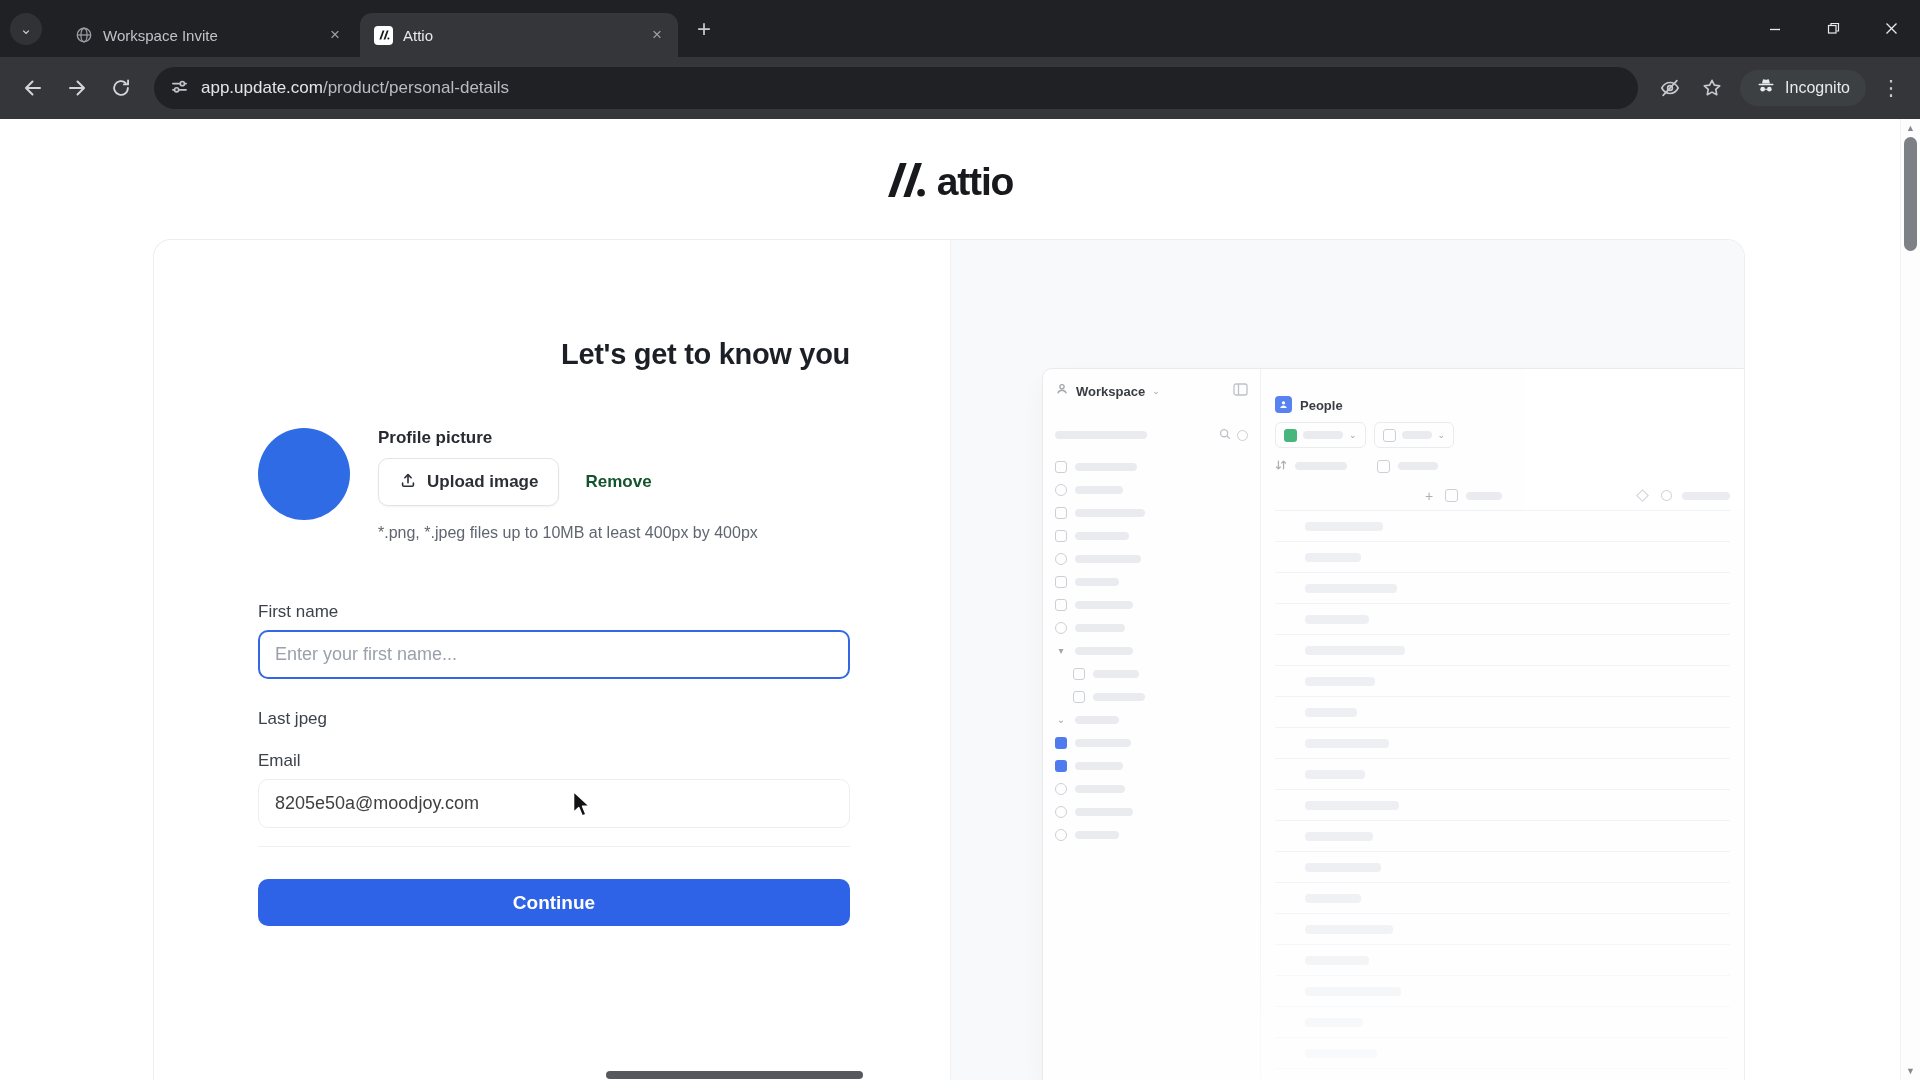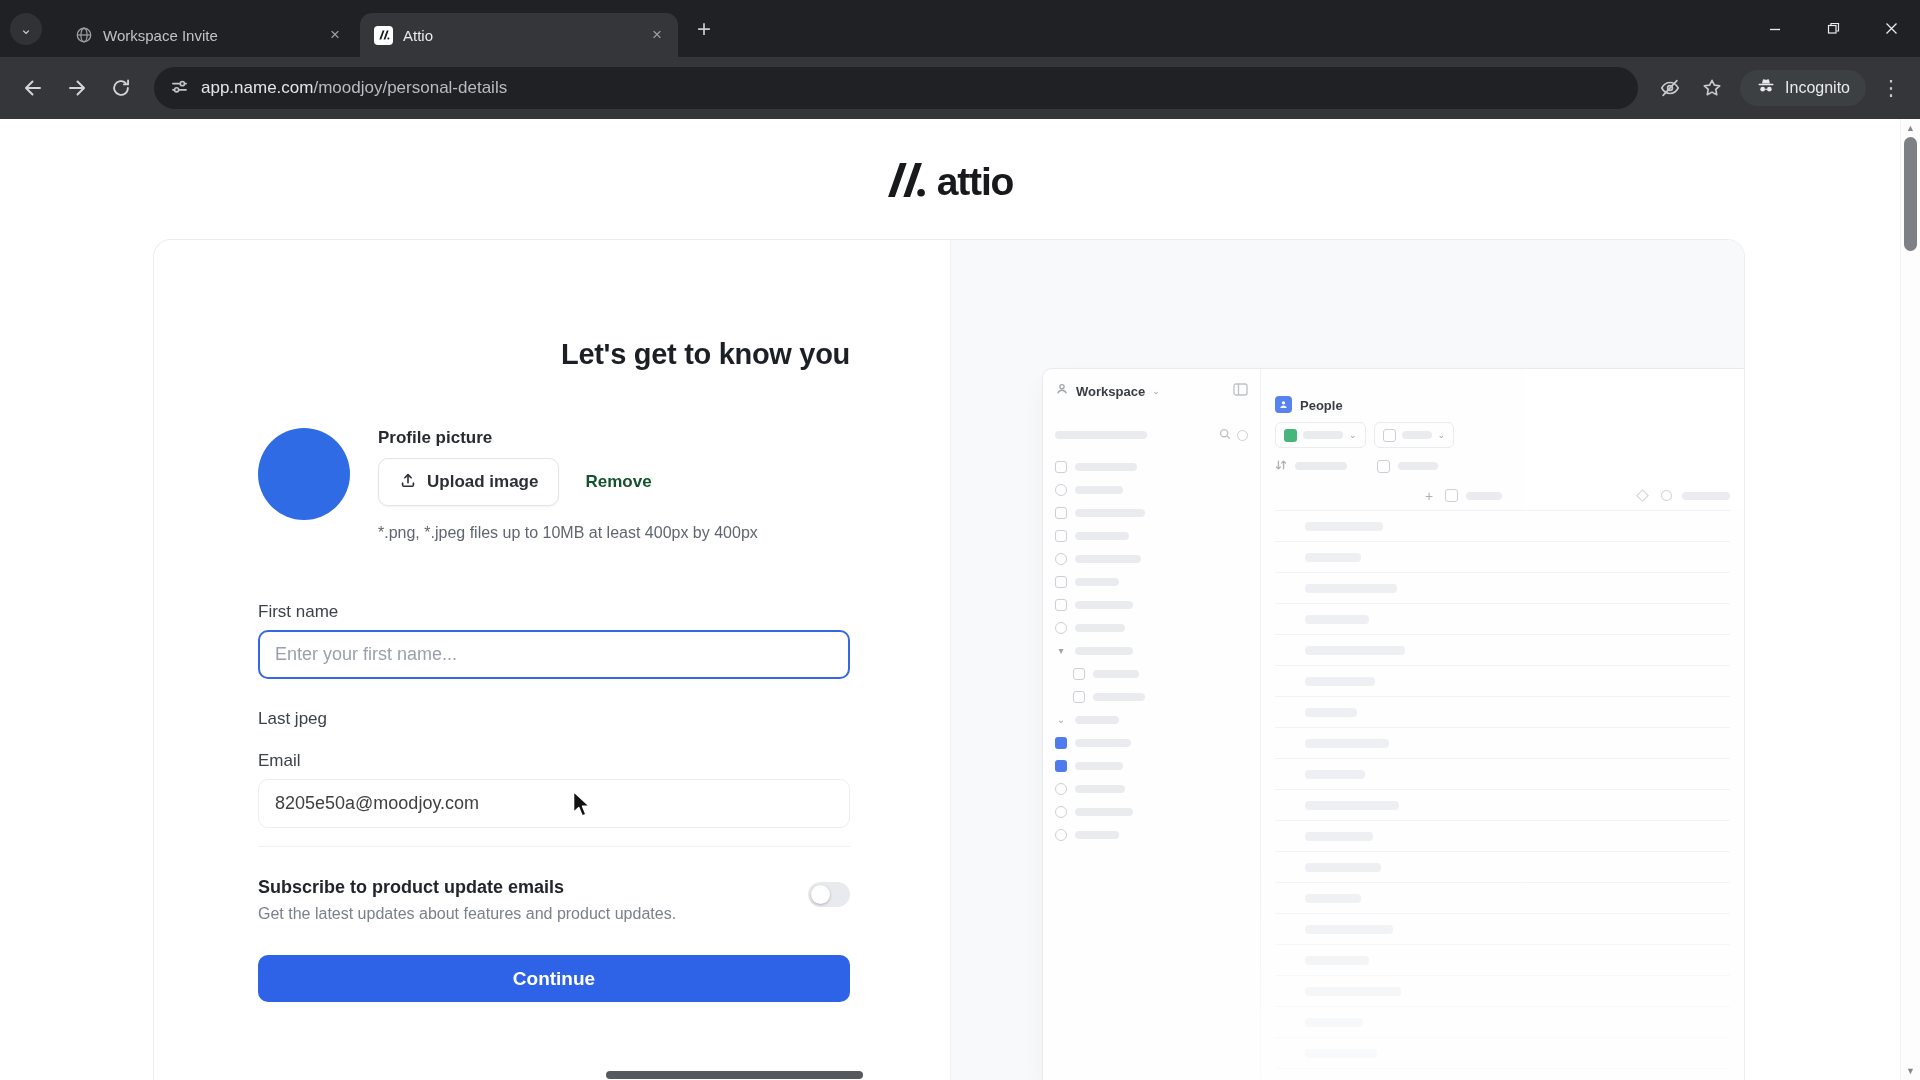--- a/index.html
+++ b/index.html
@@ -212,21 +212,21 @@
   </div>
   <div class="urlbar">
     <span>
       <svg width="19" height="19" viewBox="0 0 20 20" fill="none" stroke="#c0c3c8" stroke-width="1.7" stroke-linecap="round">
         <path d="M3 7h14"></path>
           <circle cx="13" cy="7" r="2.2" fill="#35363a"></circle>
         <path d="M3 13.5h14"></path>
           <circle cx="7" cy="13.5" r="2.2" fill="#35363a"></circle>
       </svg>
     </span>
-    <span class="url-text"><span class="url-domain">app.name.com</span><span class="url-path">/moodjoy/personal-details</span></span>
+    <span class="url-text"><span class="url-domain">app.update.com</span><span class="url-path">/product/personal-details</span></span>
   </div>
   <div class="tool-icon">
     <svg width="22" height="22" viewBox="0 0 24 24" fill="none" stroke="#c6c9ce" stroke-width="1.8" stroke-linecap="round" stroke-linejoin="round">
       <path d="M3 12s3.4-6 9-6 9 6 9 6-3.4 6-9 6-9-6-9-6z"></path>
         <circle cx="12" cy="12" r="2.6"></circle>
         <path d="M4.5 20L19.5 4"></path>
     </svg>
   </div>
   <div class="tool-icon">
     <svg width="22" height="22" viewBox="0 0 24 24" fill="none" stroke="#c6c9ce" stroke-width="1.8" stroke-linejoin="round">
@@ -299,29 +299,20 @@
           <div class="field-label">Last jpeg</div>
         </div>
 
         <div class="field email-f">
           <div class="field-label">Email</div>
           <input class="tinput disabled" type="text" disabled="" value="8205e50a@moodjoy.com" style="">
         </div>
 
         <div class="divider"></div>
 
-        <div class="subscribe">
-          <div class="sub-text">
-            <div class="sub-title">Subscribe to product update emails</div>
-            <div class="sub-desc">Get the latest updates about features and product updates.</div>
-          </div>
-          <div class="toggle">
-            <div class="toggle-knob"></div>
-          </div>
-        </div>
 
         <button class="btn-continue">Continue</button>
       </div>
     </div>
 
     <div class="preview-pane">
       <div class="mini">
 
         <div class="m-side-head">
           <span>

